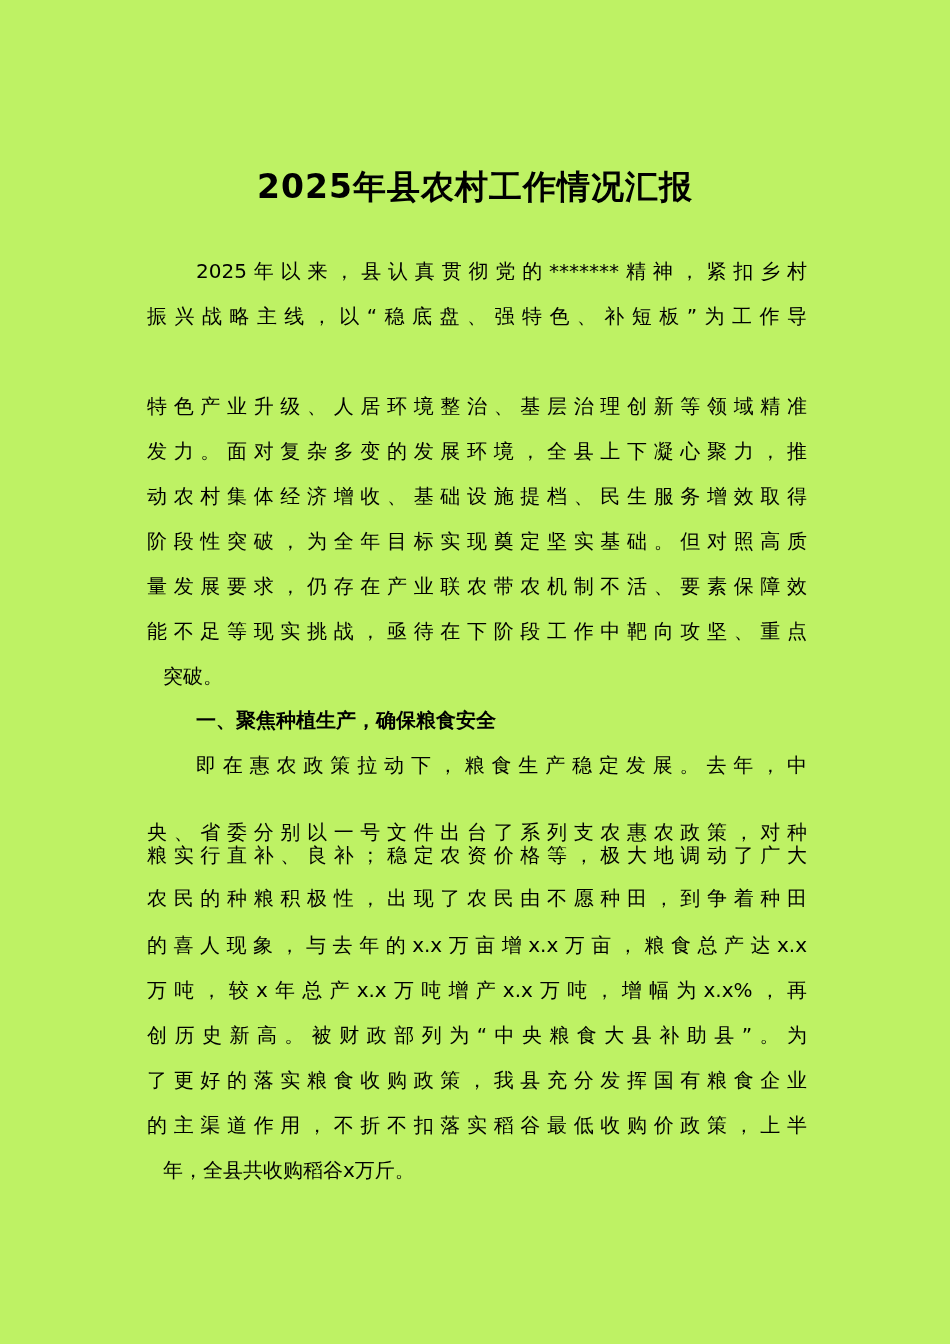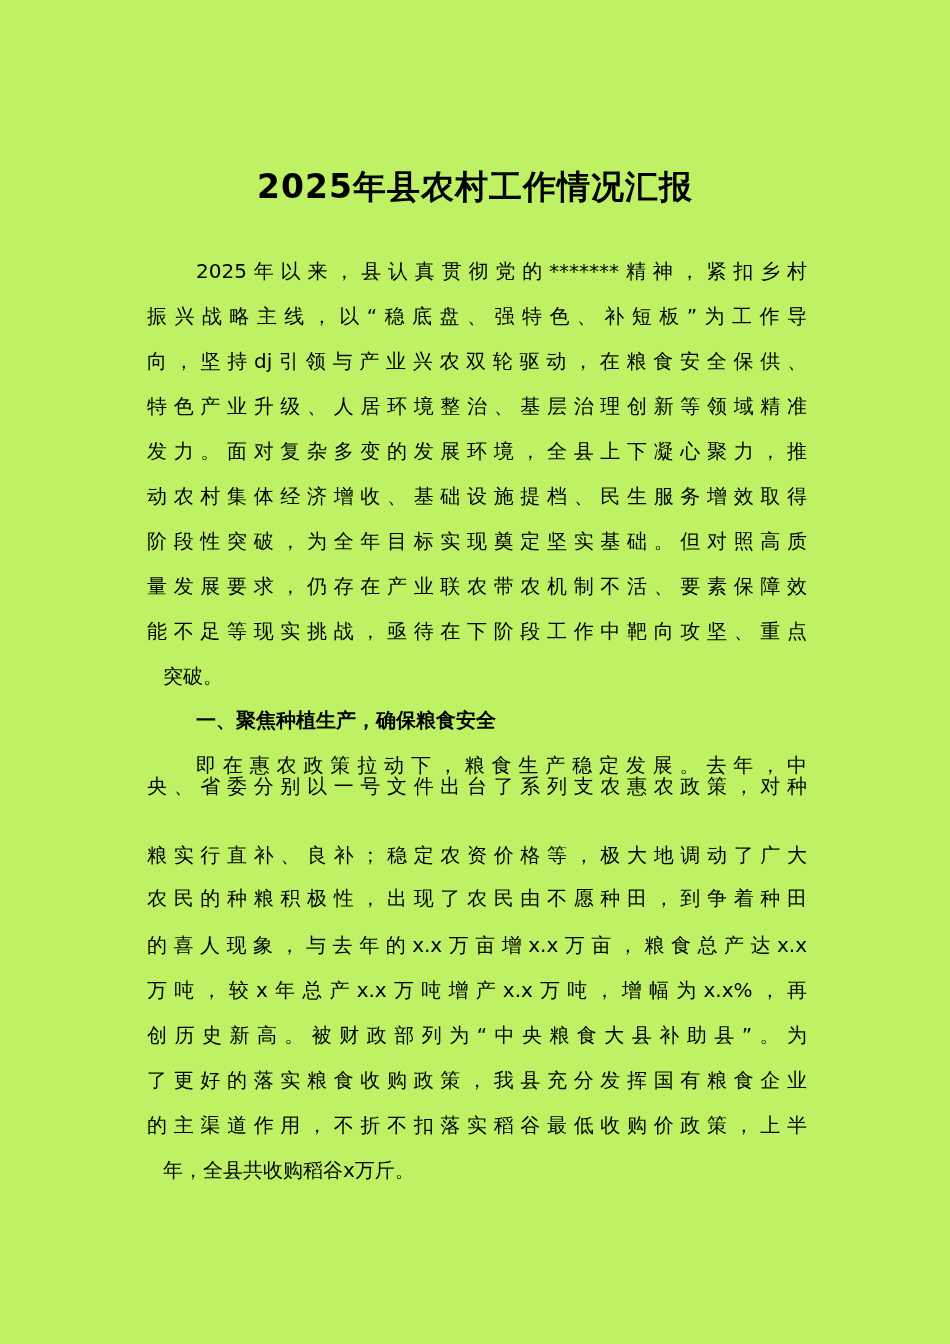--- a/index.html
+++ b/index.html
@@ -64,33 +64,32 @@
   </style>
 </head>
 <body>
 
 <div class="page">
 
   <div class="title">2025年县农村工作情况汇报</div>
 
   <div class="line indent" style="top:249px;">2025年以来，县认真贯彻党的*******精神，紧扣乡村</div>
   <div class="line" style="top:294px;">振兴战略主线，以“稳底盘、强特色、补短板”为工作导</div>
-  <div class="line" style="top:339px;">向，坚持dj引领与产业兴农双轮驱动，在粮食安全保供、</div>
   <div class="line" style="top:384px;">特色产业升级、人居环境整治、基层治理创新等领域精准</div>
   <div class="line" style="top:429px;">发力。面对复杂多变的发展环境，全县上下凝心聚力，推</div>
   <div class="line" style="top:474px;">动农村集体经济增收、基础设施提档、民生服务增效取得</div>
   <div class="line" style="top:519px;">阶段性突破，为全年目标实现奠定坚实基础。但对照高质</div>
   <div class="line" style="top:564px;">量发展要求，仍存在产业联农带农机制不活、要素保障效</div>
   <div class="line" style="top:609px;">能不足等现实挑战，亟待在下阶段工作中靶向攻坚、重点</div>
   <div class="line last" style="top:654px;">突破。</div>
 
   <div class="line indent heading" style="top:698px;">一、聚焦种植生产，确保粮食安全</div>
 
   <div class="line indent" style="top:743px;">即在惠农政策拉动下，粮食生产稳定发展。去年，中</div>
-  <div class="line" style="top:764px;">央、省委分别以一号文件出台了系列支农惠农政策，对种</div>
+  <div class="line" style="top:812px;font-family:Liberation Mono, monospace;">央、省委分别以一号文件出台了系列支农惠农政策，对种</div>
   <div class="line" style="top:833px;">粮实行直补、良补；稳定农资价格等，极大地调动了广大</div>
   <div class="line" style="top:878px;font-family:Liberation Mono, monospace;">农民的种粮积极性，出现了农民由不愿种田，到争着种田</div>
   <div class="line" style="top:923px;">的喜人现象，与去年的x.x万亩增x.x万亩，粮食总产达x.x</div>
   <div class="line" style="top:968px;">万吨，较x年总产x.x万吨增产x.x万吨，增幅为x.x%，再</div>
   <div class="line" style="top:1013px;">创历史新高。被财政部列为“中央粮食大县补助县”。为</div>
   <div class="line" style="top:1058px;">了更好的落实粮食收购政策，我县充分发挥国有粮食企业</div>
   <div class="line" style="top:1103px;">的主渠道作用，不折不扣落实稻谷最低收购价政策，上半</div>
   <div class="line last" style="top:1148px;">年，全县共收购稻谷x万斤。</div>
 
 </div>

